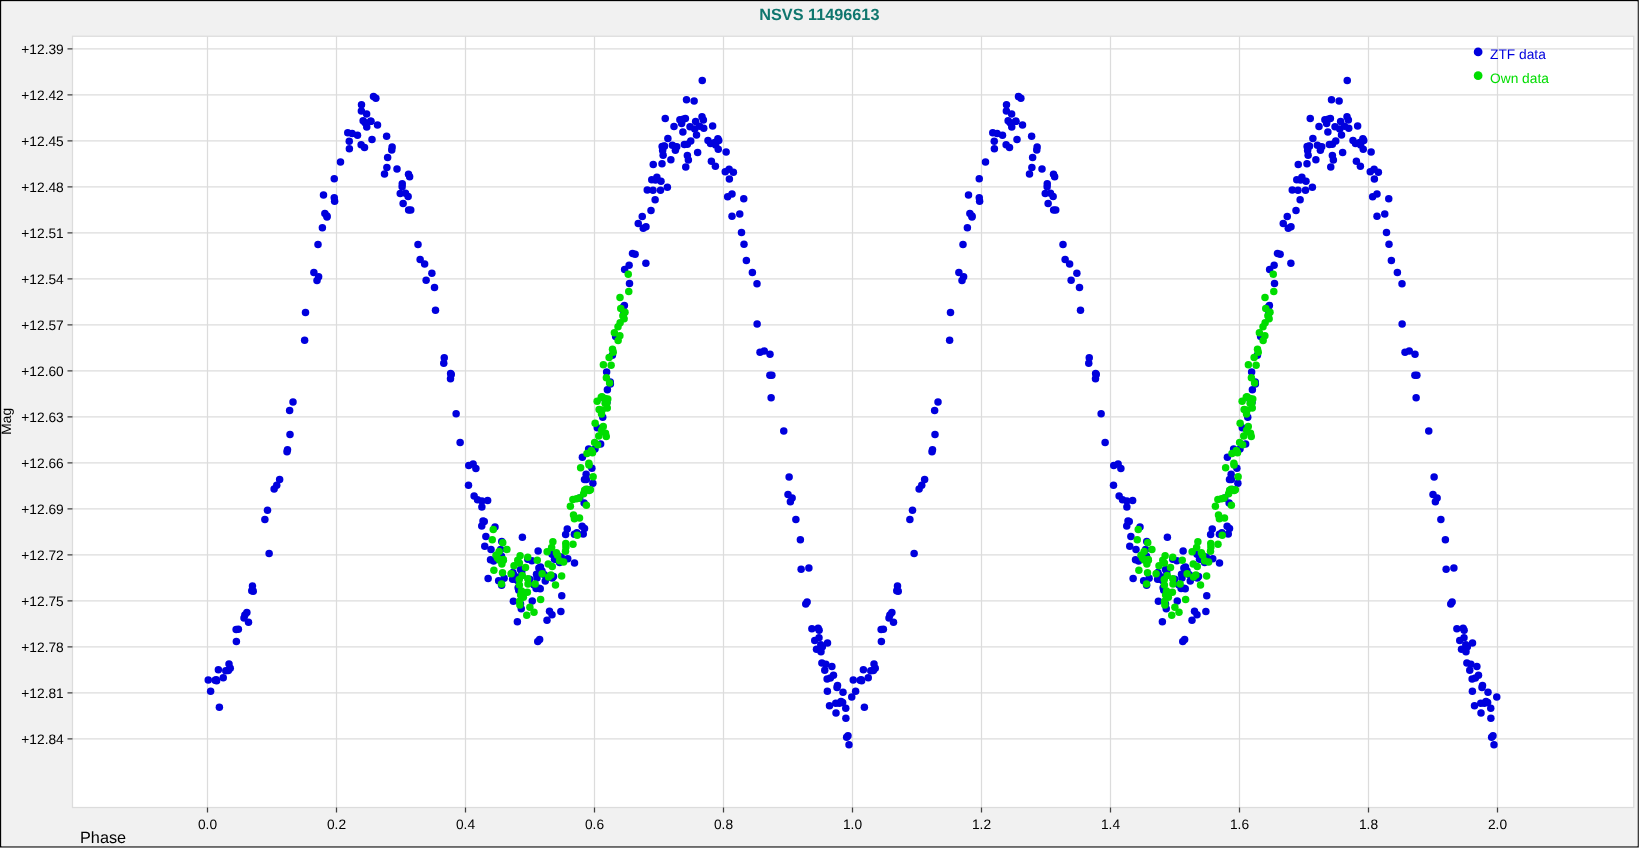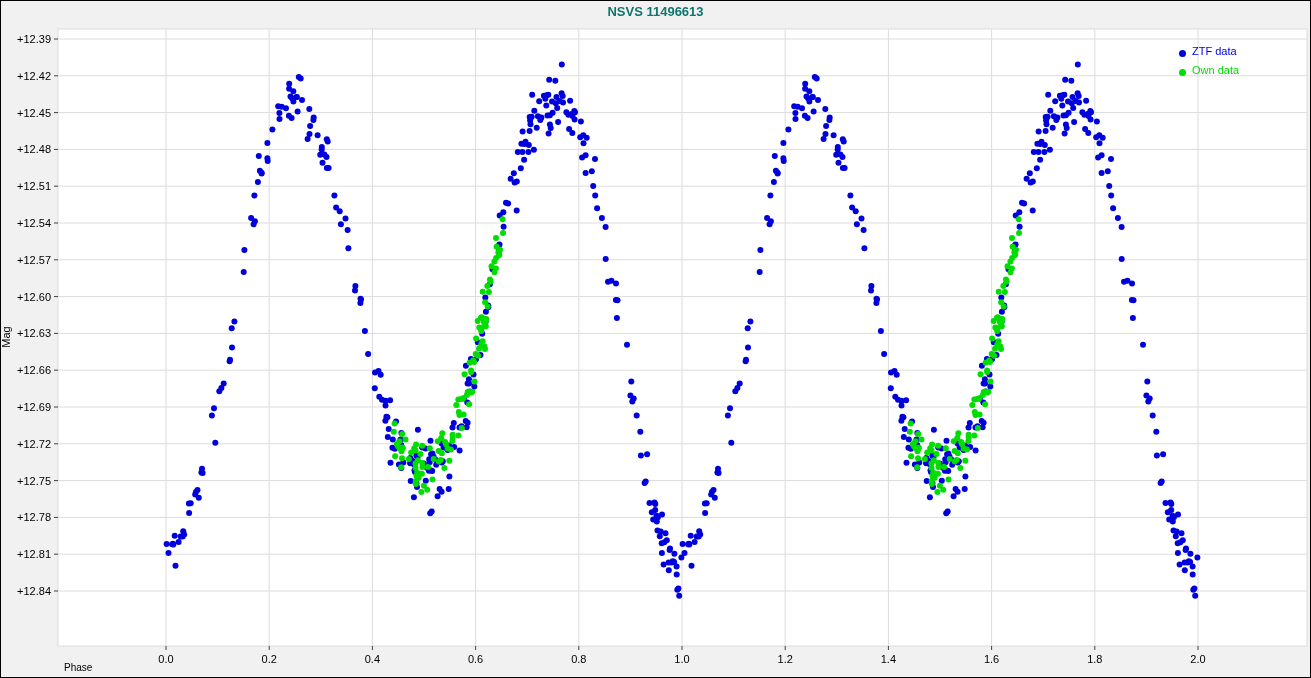--- a/index.html
+++ b/index.html
@@ -17,27 +17,27 @@
     text-align:center;
     font-size:13px;font-weight:bold;color:#0f766e;
   }
   .y-axis-label{
     position:absolute;left:-6px;top:330px;
     transform:rotate(-90deg);
     font-size:11px;color:#000;
   }
   .x-axis-label{
     position:absolute;left:63px;top:661px;
-    font-size:10px;color:#000;
+    font-size:13px;color:#000;
   }
   .legend{
     position:absolute;left:1178px;top:37px;
   }
   .legend-item{
-    display:flex;align-items:flex-end;
+    display:flex;align-items:flex-start;
     height:19px;
     font-size:11px;
   }
   .legend-item .dot{
     width:7px;height:7px;border-radius:50%;
     margin-right:6px;flex:0 0 auto;
   }
   svg{position:absolute;left:0;top:0;}
   text{font-family:"Liberation Sans",sans-serif;}
 </style>

